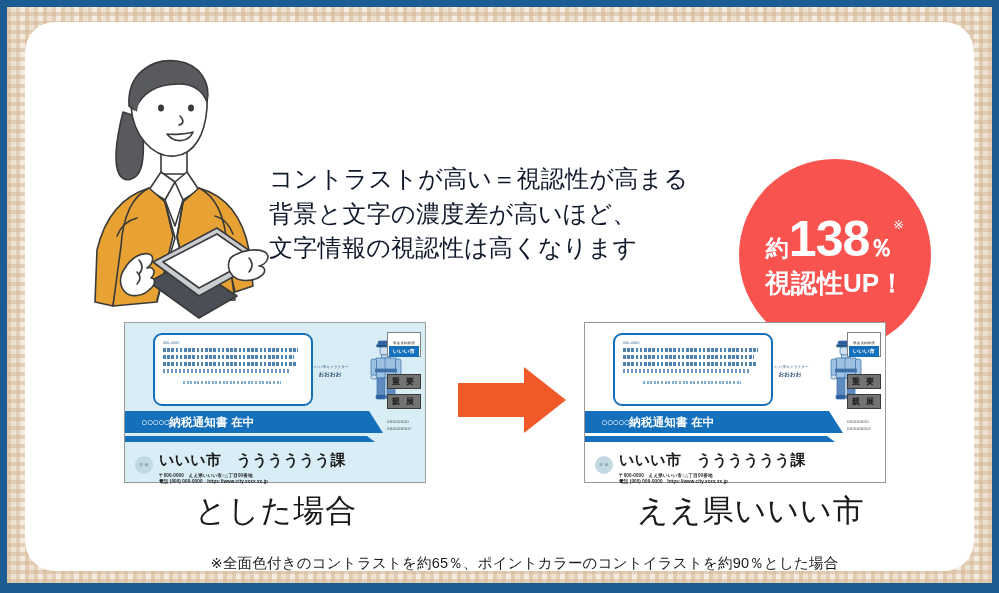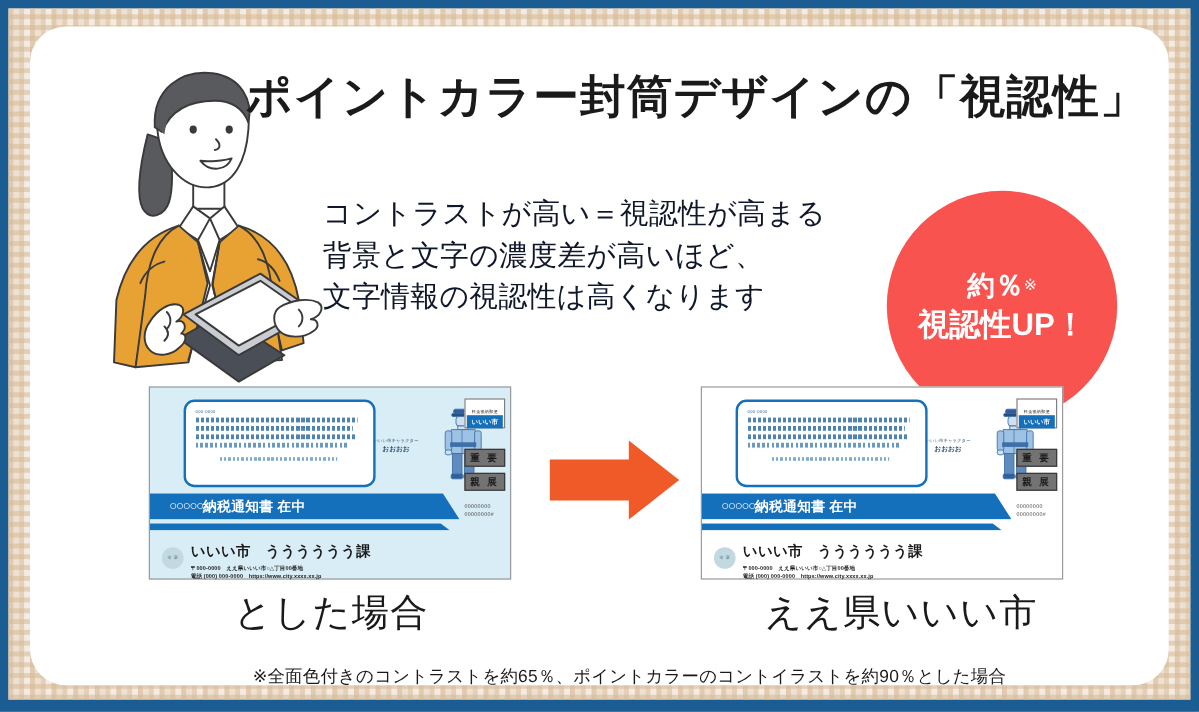--- a/index.html
+++ b/index.html
@@ -113,21 +113,21 @@
   }
 
   
   .sender{position:absolute;left:10px;top:128px;width:290px;height:30px;display:flex;align-items:flex-start;}
   .sender-seal{
     width:18px;height:18px;border-radius:50%;background:#c2d9e2;
     display:flex;align-items:center;justify-content:center;
     font-size:3.6px;color:#5d7f8e;letter-spacing:.4px;margin-top:5px;flex:none;
   }
   .sender-txt{margin-left:6px;color:#1b1b1b;}
-  .sender-name{font-size:12px;font-weight:bold;letter-spacing:.3px;font-family:Liberation Mono, monospace;}
+  .sender-name{font-size:15px;font-weight:bold;letter-spacing:.3px;font-family:Liberation Mono, monospace;}
   .sender-addr{font-size:4.6px;font-weight:bold;margin-top:2.5px;letter-spacing:.1px;}
   .sender-tel{font-size:4.6px;font-weight:bold;margin-top:1.5px;letter-spacing:.1px;}
 
   
   .stampbox{
     position:absolute;left:262px;top:9px;width:34px;height:25px;
     border:0.8px solid #808080;background:#fff;box-sizing:border-box;
   }
   .stampbox .sb-top{height:12px;display:flex;align-items:flex-end;justify-content:center;}
   .stampbox .sb-top span{font-size:3.4px;color:#333;letter-spacing:.2px;}
@@ -213,31 +213,31 @@
           <path d="M38 218 C44 208 54 202 62 204 C68 206 66 214 60 218 C66 216 70 222 64 228 C68 228 70 234 62 240 C56 246 44 248 38 242 C32 236 32 226 38 218 Z" fill="#ffffff" stroke="#3a3a3a"></path>
           <path d="M52 210 C56 214 56 220 52 224"></path>
           <path d="M50 222 C54 226 54 230 50 234"></path>
 
           <path d="M146 206 C156 200 170 198 178 202 C184 206 180 214 172 216 C178 216 180 222 174 226 C166 232 152 232 146 226 C140 220 140 210 146 206 Z" fill="#ffffff" stroke="#3a3a3a"></path>
           <path d="M162 208 C166 212 166 218 162 222"></path>
         </g>
       </svg>
     </div>
 
-    <div class="title">ポイントカラー封筒デザインの「視認性」</div>
 
     <div class="body-copy">
       <div>コントラストが高い＝視認性が高まる</div>
       <div>背景と文字の濃度差が高いほど、</div>
       <div>文字情報の視認性は高くなります</div>
     </div>
 
     <div class="badge">
       <div class="badge-row1">
         <span class="badge-yaku">約</span>
+        <span class="badge-num">138</span>
         <span class="badge-pct">％</span>
         <span class="badge-ast">※</span>
       </div>
       <div class="badge-row2">視認性UP！</div>
     </div>
 
     <div class="env env-left">
 
       <div class="env-window">
         <div class="zipline">000-0000</div>

